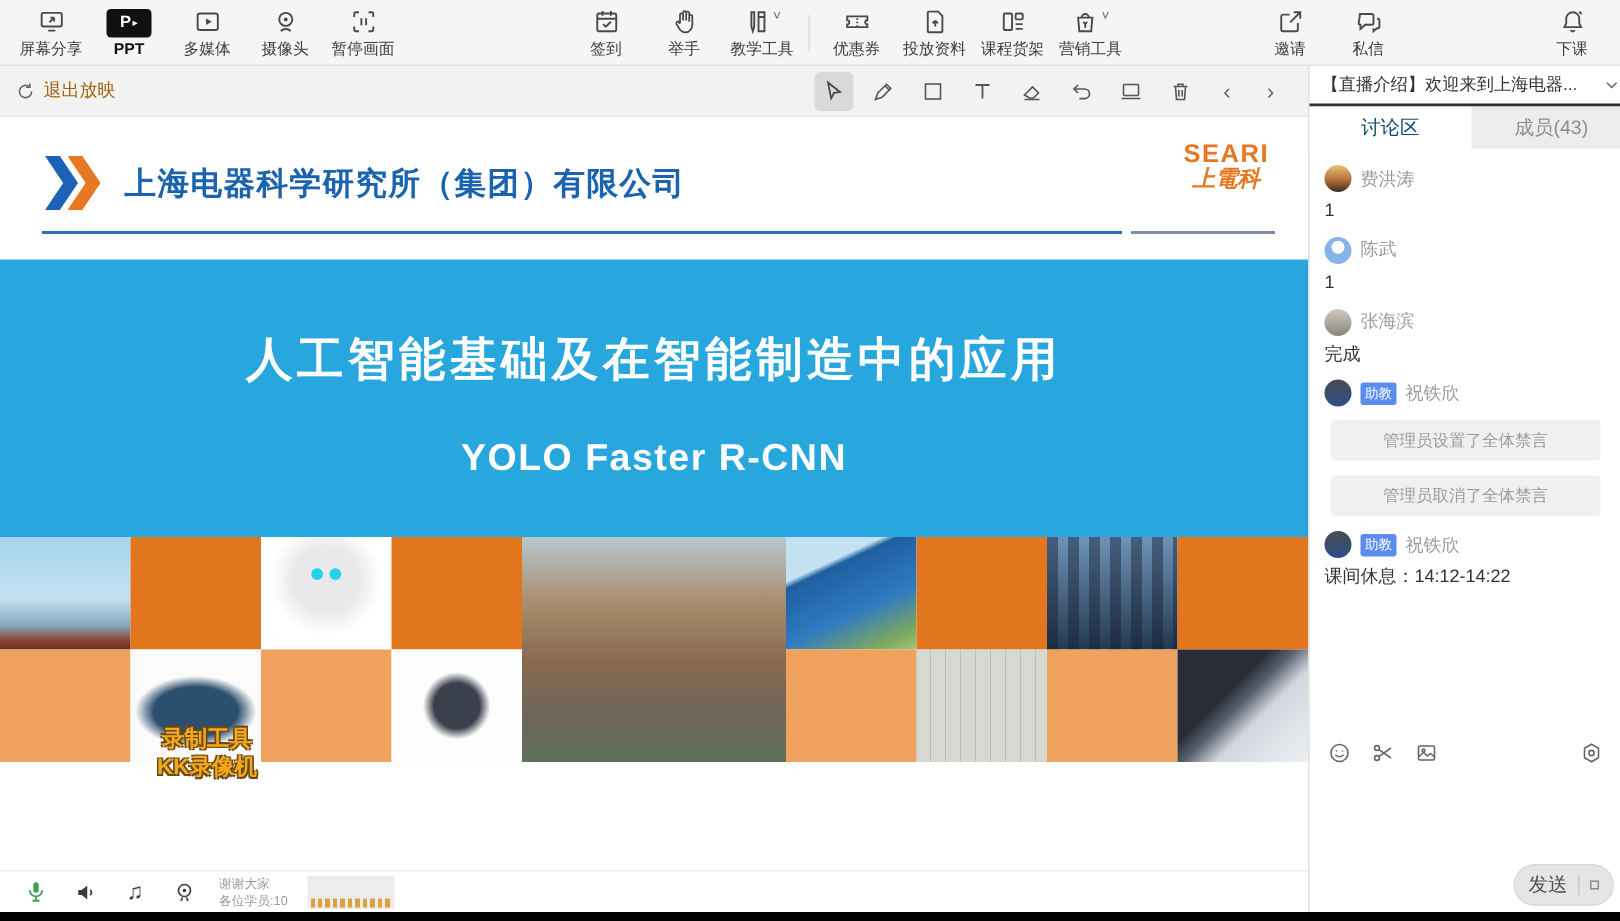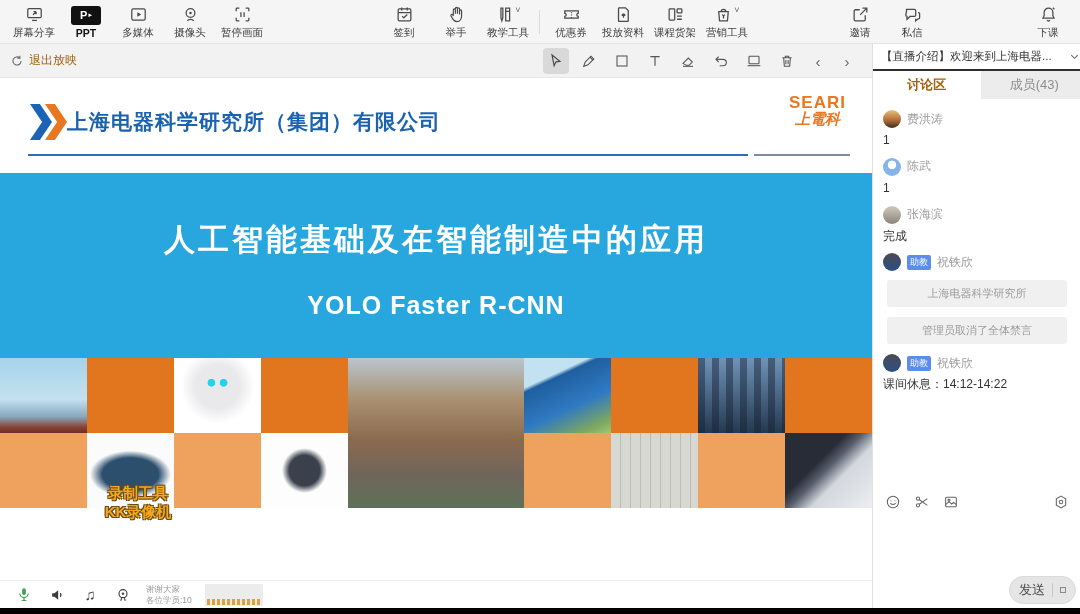--- a/index.html
+++ b/index.html
@@ -25,21 +25,21 @@
   .subbar { position:absolute; left:0; top:44px; width:872px; height:34px; background:#f2f2f3; border-bottom:1px solid #e7e7e7; }
   .exitbtn { position:absolute; left:10px; top:8px; display:flex; align-items:center; gap:5px; font-size:12px; color:#a16207; cursor:pointer; }
   .drawbar { position:absolute; right:14px; top:4px; display:flex; align-items:center; gap:7px; }
   .dtool { width:26px; height:26px; border-radius:4px; display:flex; align-items:center; justify-content:center; color:#555; cursor:pointer; }
   .dtool svg { stroke:#555; }
   .dtool.sel { background:#d9d9d9; }
   .dnav { width:22px; text-align:center; color:#666; font-size:15px; cursor:pointer; }
 
   
   .slide { position:absolute; left:0; top:78px; width:872px; height:502px; background:#fff; }
-  .sl-header { position:absolute; left:30px; top:26px; display:flex; align-items:center; }
+  .sl-header { position:absolute; left:30px; top:26px; display:flex; align-items:center; gap:16px; }
   .chevwrap { display:flex; }
   .chev { width:22px; height:36px; clip-path:polygon(0 0,45% 0,100% 50%,45% 100%,0 100%,55% 50%); }
   .chev.b { background:#1c63b7; } .chev.o { background:#e87722; margin-left:-7px; }
   .company { color:#1a63ae; font-size:21px; font-weight:bold; letter-spacing:1px; }
   .sl-logo { position:absolute; right:26px; top:16px; text-align:center; color:#e87722; line-height:1.05; }
   .sl-logo .l1 { font-size:17px; font-weight:bold; letter-spacing:1px; }
   .sl-logo .l2 { font-family:"DejaVu Serif",serif; font-style:italic; font-size:15px; font-weight:bold; }
   .hr1 { position:absolute; left:28px; top:76px; width:720px; height:2px; background:#2e6db8; }
   .hr2 { position:absolute; right:22px; top:76px; width:96px; height:2px; background:#7d8aa0; }
   .bluebox { position:absolute; left:0; top:95px; width:872px; height:185px; background:#28a7df; color:#fff; text-align:center; }
@@ -78,21 +78,21 @@
   .histo::after { content:""; position:absolute; left:2px; right:2px; bottom:1px; height:6px;
                   background:repeating-linear-gradient(90deg,#dba23e 0 3px,rgba(0,0,0,0) 3px 5px); }
   .blackbar { position:absolute; left:0; top:608px; width:1080px; height:6px; background:#000; }
 
   
   .sidebar { position:absolute; left:872px; top:44px; width:216px; height:564px; background:#fff; border-left:1px solid #dedede; }
   .sb-head { height:27px; display:flex; align-items:center; justify-content:space-between; padding:0 8px;
              font-size:11.5px; color:#333; border-bottom:2px solid #2e2e2e; cursor:pointer; }
   .sb-tabs { display:flex; height:28px; }
   .sb-tab { flex:1; display:flex; align-items:center; justify-content:center; font-size:13px; cursor:pointer; }
-  .sb-tab.act { background:#fff; color:#a16207; font-weight:bold; }
+  .sb-tab.act { background:#fff; color:#0c4a6e; font-weight:normal; }
   .sb-tab.inact { background:#ececec; color:#8d8d8d; }
   .chat { position:absolute; left:0; top:56px; width:208px; height:390px; padding:10px 10px 0; overflow:hidden; }
   .msg { margin-bottom:9px; }
   .mhead { display:flex; align-items:center; gap:6px; margin-bottom:4px; }
   .avatar { width:18px; height:18px; border-radius:50%; flex:0 0 18px; }
   .av0 { background:linear-gradient(180deg,#e8c07a 0%,#b3703a 55%,#3d2e22 100%); }
   .av1 { background:radial-gradient(circle at 50% 38%,#fff 0 28%,#85b5e8 32%); }
   .av2 { background:linear-gradient(180deg,#cfc8bd 0%,#8a857c 100%); }
   .av3 { background:linear-gradient(180deg,#4a4a54 0%,#2c4f84 100%); }
   .mname { font-size:12px; color:#9c9c9c; }
@@ -463,21 +463,21 @@
           </div>
         <div class="mtext">完成</div>
       </div>
       <div class="msg">
         <div class="mhead">
             <span class="avatar av3"></span>
           <span class="badge">助教</span>
           <span class="mname">祝铁欣</span>
           </div>
       </div>
-      <div class="syspill">上海电器科学研究所</div>
+      <div class="syspill">管理员设置了全体禁言</div>
       <div class="syspill">管理员取消了全体禁言</div>
       <div class="msg">
         <div class="mhead">
             <span class="avatar av3"></span>
           <span class="badge">助教</span>
           <span class="mname">祝铁欣</span>
           </div>
         <div class="mtext">课间休息：14:12-14:22</div>
       </div>
     </div>

